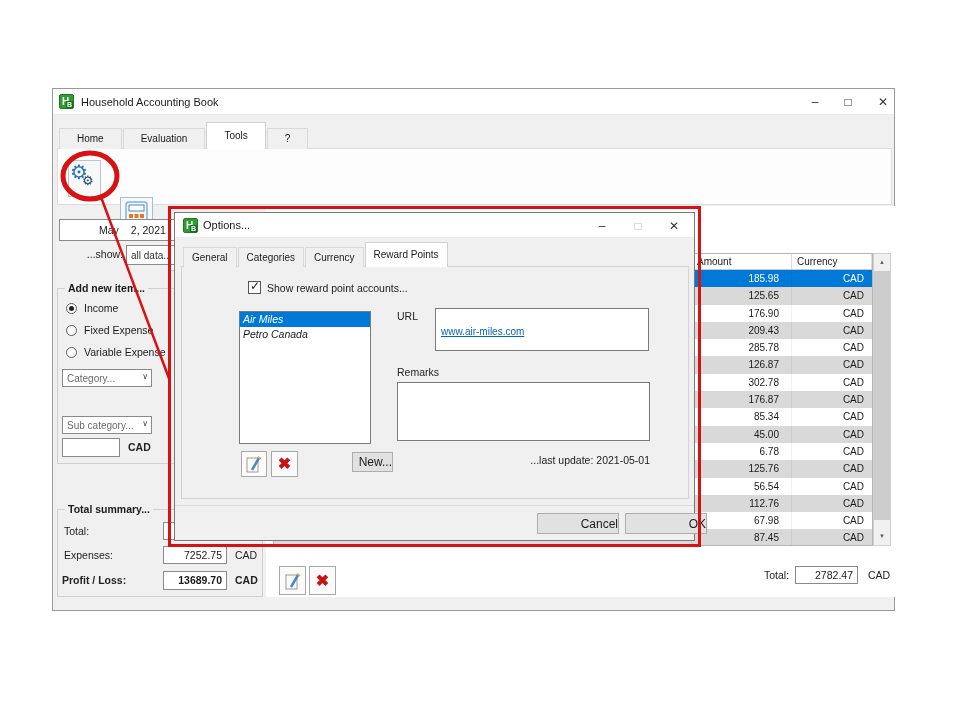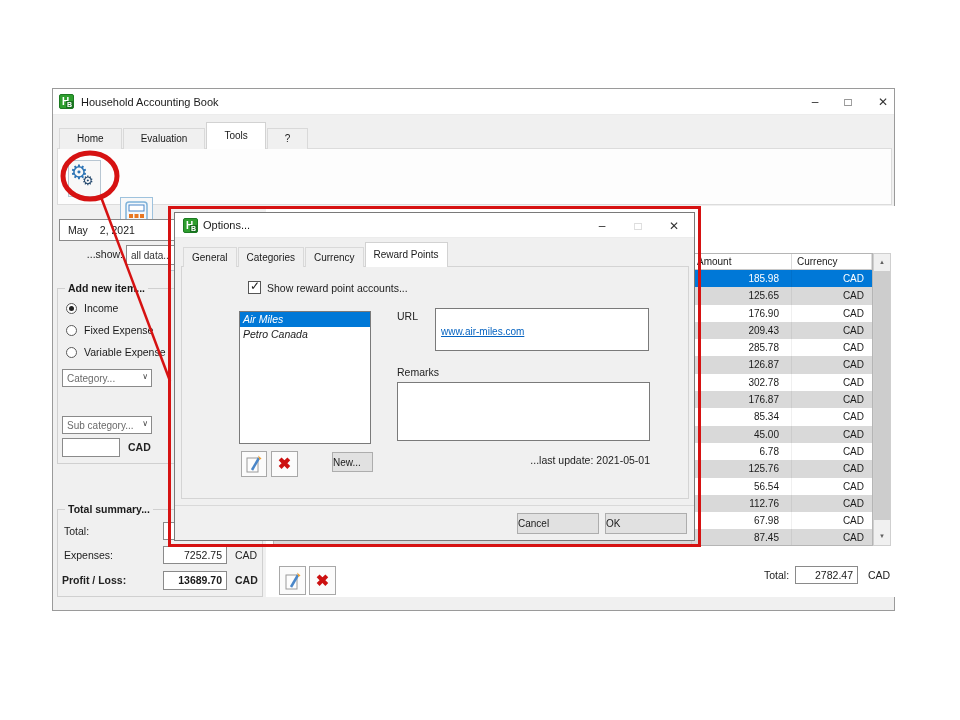--- a/index.html
+++ b/index.html
@@ -76,21 +76,21 @@
   .dtab { height:20px; background:#f0f0f0; border:1px solid #d9d9d9; border-bottom:none;
     font-size:10px; padding:0 8px; line-height:19px; margin-right:1px; position:relative; z-index:2; }
   .dtab.sel { height:25px; line-height:24px; background:#fff; border-color:#d2d2d2; }
   .tabpage { background:#f0f0f0; border:1px solid #d4d4d4; z-index:1; }
   .checkbox { width:13px; height:13px; background:#fff; border:1px solid #555; position:relative; }
   .checkbox .mark { position:absolute; left:1px; top:-3px; font-size:12px; color:#222; }
   .listbox { background:#fff; border:1px solid #7a7a7a; font-size:10.5px; overflow:hidden;font-style:italic; }
   .list-item { padding:0 3px; height:15px; line-height:15px; }
   .list-item.sel { background:#0078d7; color:#fff; }
   .txtbox { background:#fff; border:1px solid #7a7a7a; }
-  .btn { background:#e1e1e1; border:1px solid #adadad; font-size:10px; text-align:left; }
+  .btn { background:#e1e1e1; border:1px solid #adadad; font-size:12px; text-align:right;margin-left:20px; }
   a.url { color:#0563c1; font-size:10px; text-decoration:underline; }
 
   svg.overlay { position:absolute; left:0; top:0; z-index:30; pointer-events:none; }
 </style>
 </head>
 <body>
 
 <div id="main-window" class="abs">
 
   <div class="titlebar abs">
@@ -139,21 +139,21 @@
         <text x="9" y="16" font-size="12" font-weight="bold" fill="#a85f00">€</text>
         <rect x="12" y="17" width="17" height="12" fill="#9dc94e" stroke="#7aa832"></rect>
         <text x="17" y="27" font-size="11" font-weight="bold" fill="#2d2d2d">$</text>
       </svg>
     </div>
   </div>
 
   <div class="white-panel abs" style="left:213px; top:117px; width:629px; height:391px;"></div>
 
   <div class="field datepicker abs" style="left:6px; top:130px; width:120px; height:22px;">
-    <span style="margin-left:8px;">May</span>
+    <span style="margin-left:0;padding-left:39px;">May</span>
     <span style="margin-left:12px;">2, 2021</span>
   </div>
   <div class="label abs" style="left:8px; top:159px; width:62px; text-align:right;">...show:</div>
   <div class="dropdown abs" style="left:73px; top:156px; width:62px; height:20px; color:#333;">
     <span>all data...</span>
     <span class="chev">∨</span>
   </div>
 
   <div class="groupbox" style="left:4px; top:199px; width:204px; height:176px;">
     <span class="cap">Add new item...</span>

